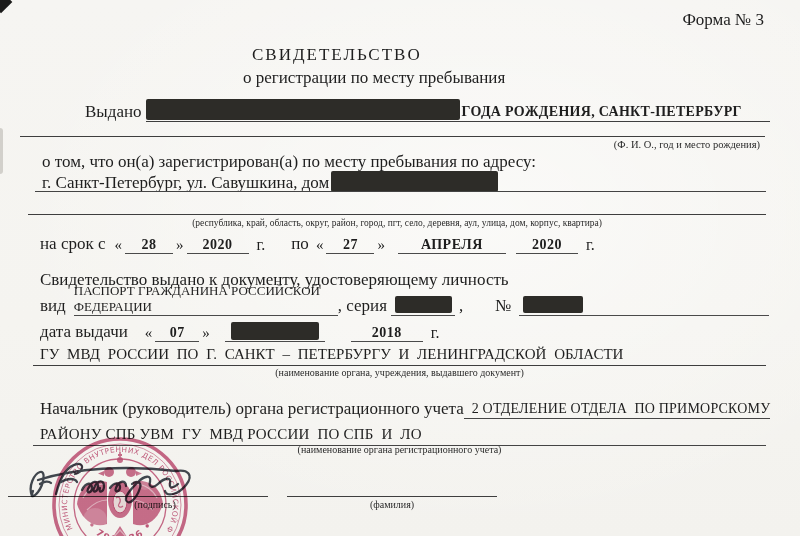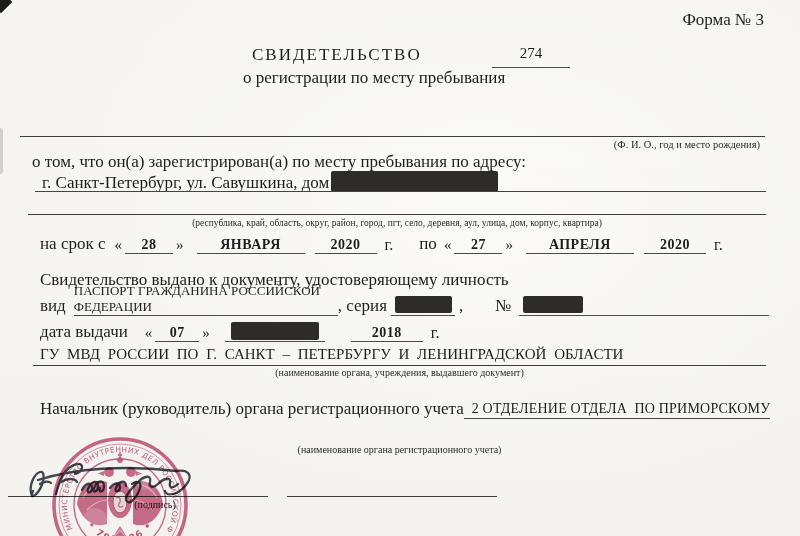--- a/index.html
+++ b/index.html
@@ -28,21 +28,21 @@
   #cert-num-cell{top:45px; left:492px; width:78px; height:22px; border-bottom:1.2px solid #4a4a4a; text-align:center; font-size:15px;}
   #subtitle{top:68px; left:243px; font-size:17px;}
   
   #issued-row{top:97px; left:85px; width:687px;}
   #issued-cell{width:624px; height:24px; border-bottom:1.4px solid #3e3e3e; display:flex; align-items:flex-end; margin-left:4px;}
   #issued-bar{width:314px; height:21px; margin-bottom:1px;}
   #issued-suffix{margin-left:2px; line-height:19px;}
   #rule-fio{top:136px; left:20px; width:745px;}
   #caption-fio{top:139px; left:60px; width:700px; font-size:10.5px;text-align:right;}
   
-  #statement{top:152px; left:32px;}
+  #statement{top:152px; left:42px;}
   #address-row{top:171px; left:42px;}
   #address-bar{width:167px; height:21px; vertical-align:-4px; margin-left:2px;}
   #address-uline{top:191px; left:35px; width:731px; border-bottom:1.3px solid #444;}
   #rule-addr{top:214px; left:28px; width:738px;}
   #caption-addr{top:218px; left:28px; width:738px; font-size:9.5px;}
   
   #period-row{top:232px; left:40px;}
   .day-cell{width:48px; height:21px; border-bottom:1.2px solid #4a4a4a;}
   .month-cell{width:108px; height:21px; border-bottom:1.2px solid #4a4a4a; margin:0 10px;}
   .year-cell{width:62px; height:21px; border-bottom:1.2px solid #4a4a4a; margin-right:8px;}
@@ -92,41 +92,46 @@
 <body>
 
 <div id="page">
 
   <div class="abs" id="corner-speck"></div>
   <div class="abs" id="edge-mark"></div>
 
   <div class="abs" id="form-label">Форма № 3</div>
 
   <div class="abs" id="title">СВИДЕТЕЛЬСТВО</div>
-  <div class="abs" id="cert-num-cell">274</div>
   <div class="abs" id="subtitle">о регистрации по месту пребывания</div>
 
+  <div class="abs flexrow t17" id="issued-row">
+    <span>Выдано</span>
+    <span id="issued-cell">
+      <span class="bar" id="issued-bar"></span>
+      <span class="bcaps" id="issued-suffix">ГОДА РОЖДЕНИЯ, САНКТ-ПЕТЕРБУРГ</span>
+    </span>
+  </div>
   <div class="abs rule" id="rule-fio"></div>
   <div class="abs caption" id="caption-fio">(Ф. И. О., год и место рождения)</div>
 
   <div class="abs t17" id="statement">о том, что он(а) зарегистрирован(а) по месту пребывания по адресу:</div>
 
   <div class="abs t17" id="address-row">
     <span>г. Санкт-Петербург, ул. Савушкина, дом</span><span class="bar" id="address-bar"></span>
   </div>
   <div class="abs" id="address-uline"></div>
   <div class="abs rule" id="rule-addr"></div>
   <div class="abs caption" id="caption-addr">(республика, край, область, округ, район, город, пгт, село, деревня, аул, улица, дом, корпус, квартира)</div>
 
   <div class="abs flexrow" id="period-row">
     <span class="t17" id="period-label">на срок с</span>
     <span class="qm">«</span>
     <span class="cell day-cell bval">28</span>
     <span class="qm">»</span>
-    <span class="cell month-cell bval">ЯНВАРЯ</span>
     <span class="cell year-cell bval">2020</span>
     <span class="glabel">г.</span>
     <span class="t17" id="to-label">по</span>
     <span class="qm">«</span>
     <span class="cell day-cell bval">27</span>
     <span class="qm">»</span>
     <span class="cell month-cell bval">АПРЕЛЯ</span>
     <span class="cell year-cell bval">2020</span>
     <span class="glabel">г.</span>
   </div>
@@ -161,25 +166,29 @@
 
   <div class="abs" id="authority-wrap">
     <div class="pre" id="authority-text">ГУ МВД РОССИИ ПО Г. САНКТ – ПЕТЕРБУРГУ И ЛЕНИНГРАДСКОЙ ОБЛАСТИ</div>
     <div class="caption" id="authority-caption">(наименование органа, учреждения, выдавшего документ)</div>
   </div>
 
   <div class="abs flexrow" id="head-row">
     <span class="t17" id="head-label">Начальник (руководитель) органа регистрационного учета</span>
     <span class="pre" id="head-value-cell">2 ОТДЕЛЕНИЕ ОТДЕЛА  ПО ПРИМОРСКОМУ</span>
   </div>
+  <div class="abs" id="head-row2">
+    <div class="pre" id="head-value2">РАЙОНУ СПБ УВМ  ГУ  МВД РОССИИ  ПО СПБ  И  ЛО</div>
+  </div>
   <div class="abs caption" id="caption-reg">(наименование органа регистрационного учета)</div>
 
   <div class="abs" id="sig-line"></div>
   <div class="abs caption" id="caption-sig">(подпись)</div>
   <div class="abs" id="name-line"></div>
+  <div class="abs caption" id="caption-name">(фамилия)</div>
 
   <svg class="abs" id="stamp-svg" width="250" height="250" viewBox="0 0 250 250">
     <g stroke="#c14b73" fill="none" opacity="0.82">
       <circle cx="125" cy="125" r="66" stroke-width="3.6"></circle>
       <circle cx="125" cy="125" r="61" stroke-width="1" opacity="0.7"></circle>
       <circle cx="125" cy="125" r="46" stroke-width="1.3"></circle>
     </g>
     <defs>
       <path id="arcTop" d="M 79.1 151.5 A 53 53 0 1 1 170.9 151.5"></path>
       <path id="arcBot" d="M 89.3 138 A 38 38 0 0 0 160.7 138"></path>

